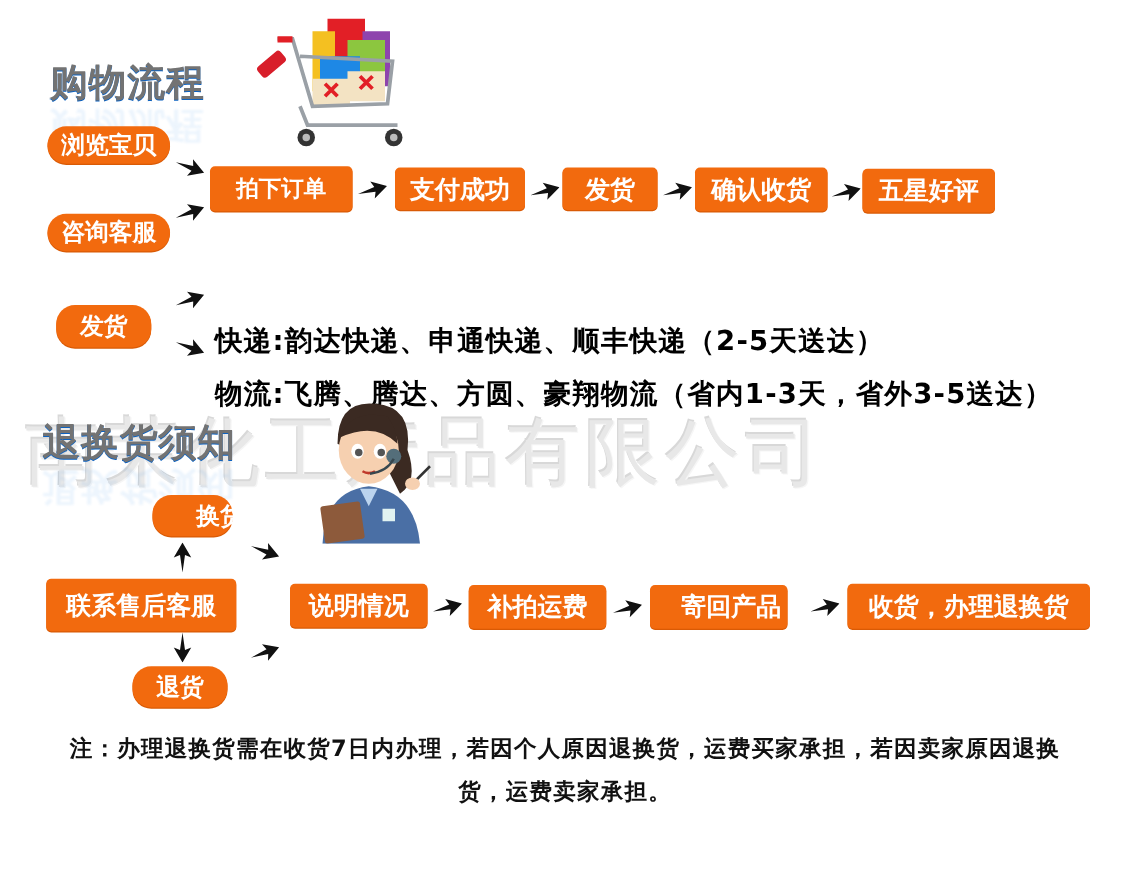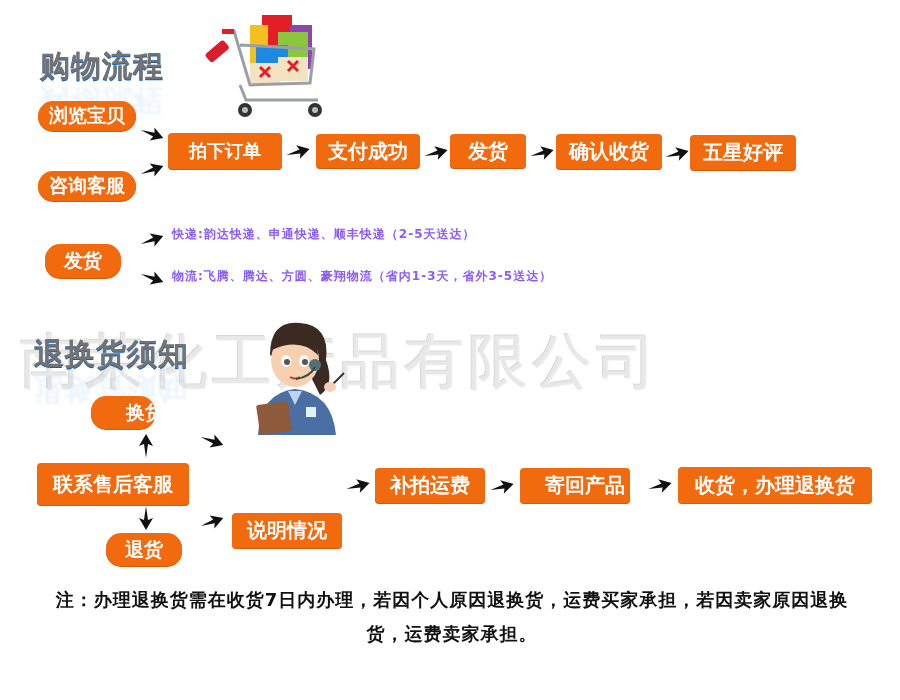--- a/index.html
+++ b/index.html
@@ -27,22 +27,22 @@
     white-space: nowrap; z-index: 2; box-shadow: 0 1px 0 #d95a05;
   }
   .box.sm { font-size: 19px; border-radius: 15px; }
   .box.md { font-size: 20px; }
   .box.lg { font-size: 18px; text-align: center; }
 
   .arrow { position: absolute; width: 24px; height: 16px; z-index: 2; }
   .arrow svg { width: 100%; height: 100%; display: block; }
 
   .ship-line {
-    position: absolute; font-size: 12px; font-weight: bold; color: #8b5cf6;
-    white-space: nowrap; letter-spacing: 1px;
+    position: absolute; font-size: 22px; font-weight: bold; color: #000000;
+    white-space: nowrap; letter-spacing: 1px; margin-top: 32px;
   }
   .note {
     position: absolute; left: 42px; top: 583px; width: 820px; font-size: 18px; font-weight: bold;
     color: #111; line-height: 34px; letter-spacing: 1px; text-align: center;
   }
 
   
   .cart { position: absolute; left: 200px; top: 5px; width: 140px; height: 115px; z-index: 1; }
   .agent { position: absolute; left: 240px; top: 315px; width: 110px; height: 120px; z-index: 1; }
 </style>
@@ -148,21 +148,21 @@
     <path d="M75 52 Q70 62 56 64" stroke="#37474f" stroke-width="2" fill="none"></path>
     <path d="M18 120 Q20 78 55 74 Q92 78 96 120 Z" fill="#4a6fa5"></path>
     <path d="M48 76 L55 90 L62 76 Z" fill="#bcd4ee"></path>
     <rect x="18" y="88" width="32" height="30" rx="2" fill="#8d5a3b" transform="rotate(-8 34 103)"></rect>
     <rect x="66" y="92" width="10" height="10" fill="#e0f2f1"></rect>
     <path d="M92 70 L104 58" stroke="#333" stroke-width="2"></path>
     <ellipse cx="90" cy="72" rx="6" ry="5" fill="#f6d0b0"></ellipse>
   </svg>
 </div>
 
-<div class="box sm" style="left:91px; top:396px; width:64px; height:33px;padding-left:44px;">换货</div>
+<div class="box sm" style="left:122px; top:396px; width:64px; height:33px;padding-left:44px;">换货</div>
 <div class="box md" style="left:37px; top:463px; width:152px; height:42px;">联系售后客服</div>
 <div class="box sm" style="left:106px; top:533px; width:76px; height:33px;">退货</div>
 
 <div class="arrow" style="left:134px; top:438px; transform:rotate(-90deg);">
   <svg viewBox="0 0 24 16">
       <path d="M0 8 L14 6 L12 1 L24 8 L12 15 L14 10 Z" fill="#111"></path>
     </svg>
 </div>
 <div class="arrow" style="left:134px; top:510px; transform:rotate(90deg);">
   <svg viewBox="0 0 24 16">
@@ -173,21 +173,21 @@
   <svg viewBox="0 0 24 16">
       <path d="M0 8 L14 6 L12 1 L24 8 L12 15 L14 10 Z" fill="#111"></path>
     </svg>
 </div>
 <div class="arrow" style="left:200px; top:514px; transform:rotate(-20deg);">
   <svg viewBox="0 0 24 16">
       <path d="M0 8 L14 6 L12 1 L24 8 L12 15 L14 10 Z" fill="#111"></path>
     </svg>
 </div>
 
-<div class="box md" style="left:232px; top:467px; width:110px; height:35px;margin-top:46px;">说明情况</div>
+<div class="box md" style="left:232px; top:467px; width:110px; height:35px;">说明情况</div>
 <div class="arrow" style="left:346px; top:478px; transform:rotate(-15deg);">
   <svg viewBox="0 0 24 16">
       <path d="M0 8 L14 6 L12 1 L24 8 L12 15 L14 10 Z" fill="#111"></path>
     </svg>
 </div>
 <div class="box md" style="left:375px; top:468px; width:110px; height:35px;">补拍运费</div>
 <div class="arrow" style="left:490px; top:479px; transform:rotate(-15deg);">
   <svg viewBox="0 0 24 16">
       <path d="M0 8 L14 6 L12 1 L24 8 L12 15 L14 10 Z" fill="#111"></path>
     </svg>

